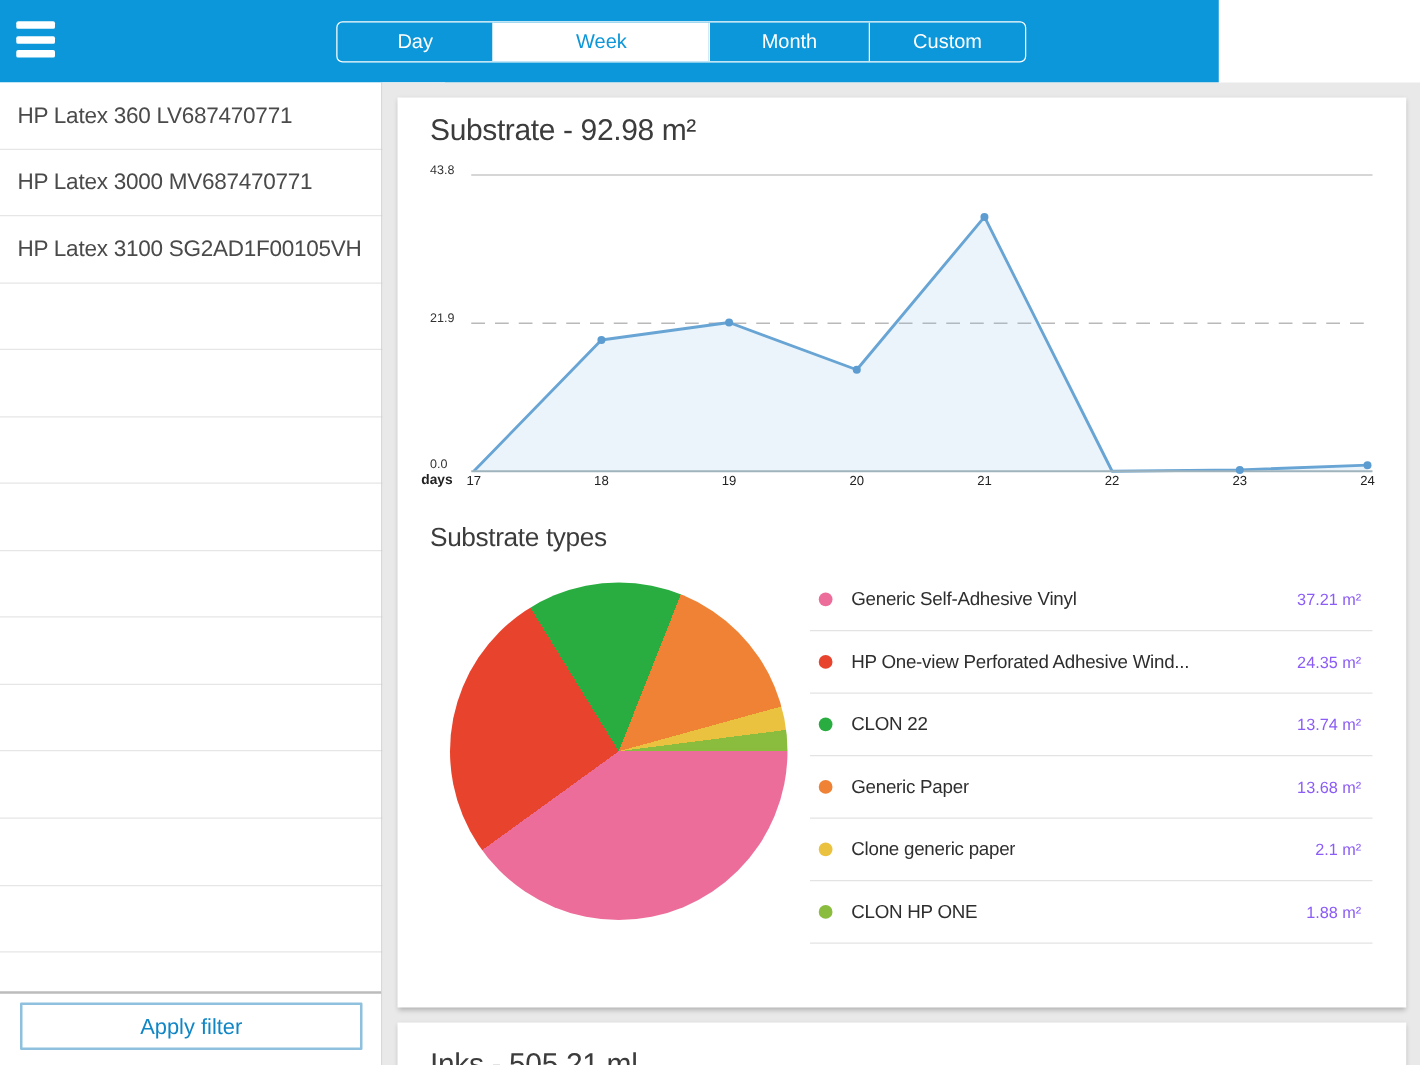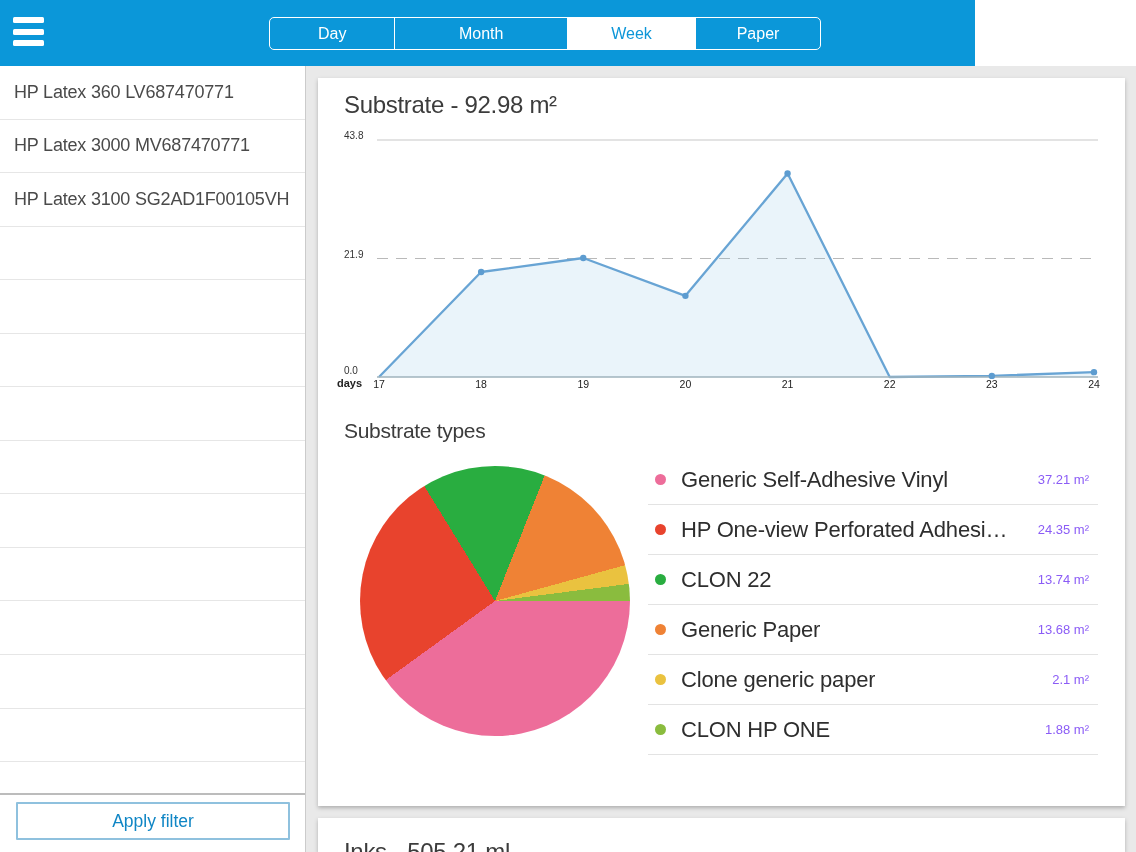--- a/index.html
+++ b/index.html
@@ -39,48 +39,48 @@
   .card2 { left:318px; top:818px; width:807px; height:34px; overflow:hidden; }
   .card-title { position:absolute; left:26px; top:13px; font-size:24px; color:#3c3c3c; letter-spacing:-0.3px; }
   .chart-svg { position:absolute; left:0; top:44px; }
   .sub-title { position:absolute; left:26px; top:341px; font-size:21px; color:#3c3c3c; letter-spacing:-0.3px; }
   .pie { position:absolute; left:42px; top:388px; width:270px; height:270px; border-radius:50%; }
 
   .legend { position:absolute; left:330px; top:377px; width:450px; }
   .legend-row { height:50px; display:flex; align-items:center; border-bottom:1px solid #e3e3e3;
     padding:0 9px 0 7px; cursor:default; }
   .dot { width:11px; height:11px; border-radius:50%; flex:0 0 11px; margin-right:15px; }
-  .l-label { font-size:22px; color:#2e2e2e; letter-spacing:-0.2px; white-space:nowrap;
+  .l-label { font-size:15px; color:#2e2e2e; letter-spacing:-0.2px; white-space:nowrap;
     overflow:hidden; text-overflow:ellipsis; max-width:330px; }
   .l-value { margin-left:auto; font-size:13px; color:#8b5cf6; white-space:nowrap; }
 </style>
 </head>
 <body>
 
 <div class="topbar">
   <div class="hamburger">
     <span></span>
       <span></span>
       <span></span>
   </div>
   <div class="segctl" id="segctl">
   <div class="seg">
         <span>Day</span>
       </div>
 
-  <div class="seg">
-        <span>Month</span>
-      </div>
-
   <div class="seg selected">
         <span>Week</span>
       </div>
 
   <div class="seg">
-        <span>Paper</span>
+        <span>Month</span>
+      </div>
+
+  <div class="seg">
+        <span>Custom</span>
       </div>
 </div>
 </div>
 
 <div class="sidebar">
   <div id="printer-list">
   <div class="p-row">
     <span class="p-name">HP Latex 360 LV687470771</span>
 
   </div>

